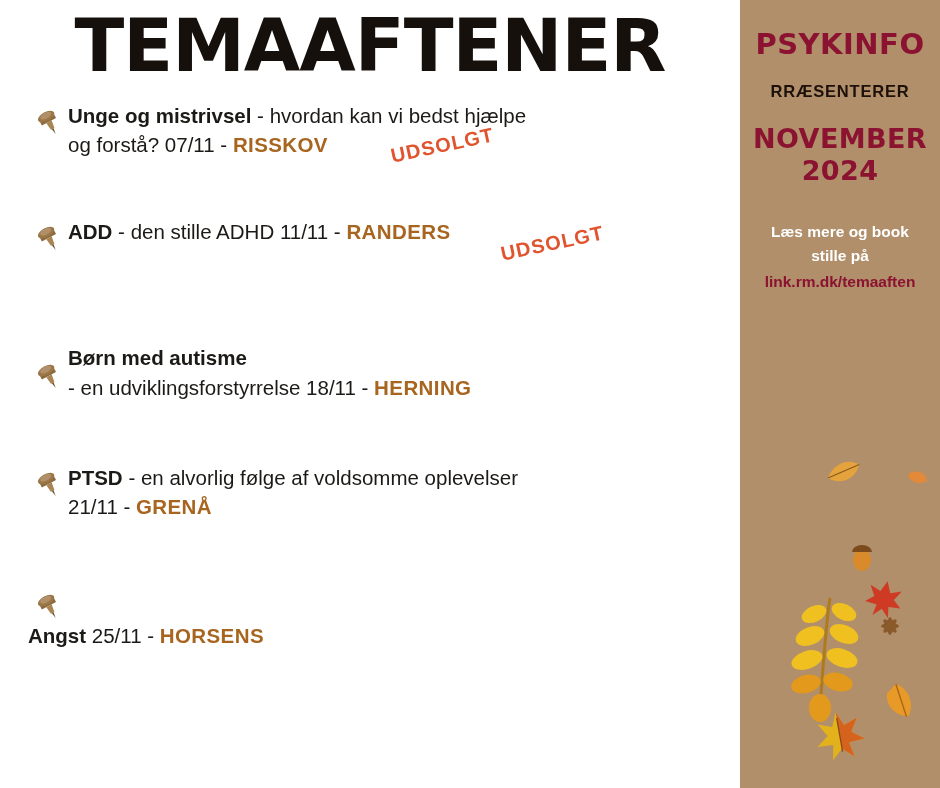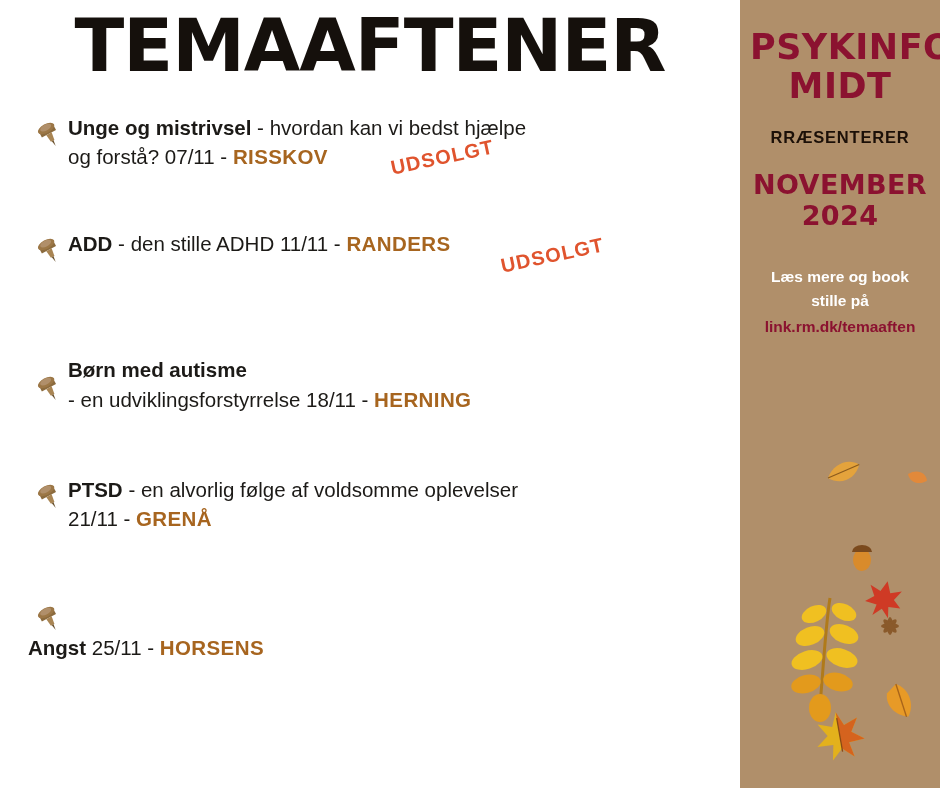--- a/index.html
+++ b/index.html
@@ -33,21 +33,21 @@
     padding: 8px 0 0 0;
     text-align: center;
     font-family: "DejaVu Sans", sans-serif;
     font-weight: bold;
     font-size: 73px;
     letter-spacing: -1px;
     color: #15100c;
     line-height: 1.05;
   }
   .events {
-    margin-top: 28px;
+    margin-top: 16px;
     padding: 0 16px 0 28px;
   }
   .event {
     position: relative;
     display: flex;
     align-items: flex-start;
     min-height: 64px;
     margin-bottom: 40px;
   }
   .pin {
@@ -96,21 +96,21 @@
     height: 788px;
     background: #b08f6a;
     box-sizing: border-box;
     padding: 18px 10px 0 10px;
     text-align: center;
     overflow: hidden;
   }
   .brand {
     font-family: "DejaVu Sans", sans-serif;
     font-weight: bold;
-    font-size: 35px;
+    font-size: 29px;
     line-height: 1.12;
     color: #8b1230;
     letter-spacing: 0.5px;
     margin-top: 10px;
   }
   .presents {
     margin-top: 22px;
     font-family: "Liberation Sans", sans-serif;
     font-weight: bold;
     font-size: 16.5px;
@@ -264,21 +264,20 @@
         </div>
       </div>
 
     </div>
   </div>
 
   <div class="sidebar">
 
     <div class="brand">
       <div>PSYKINFO</div>
-      <div>MIDT</div>
     </div>
 
     <div class="presents">RRÆSENTERER</div>
 
     <div class="month">NOVEMBER</div>
     <div class="year">2024</div>
 
     <div class="booking">
       <div>Læs mere og book</div>
       <div>stille på</div>

